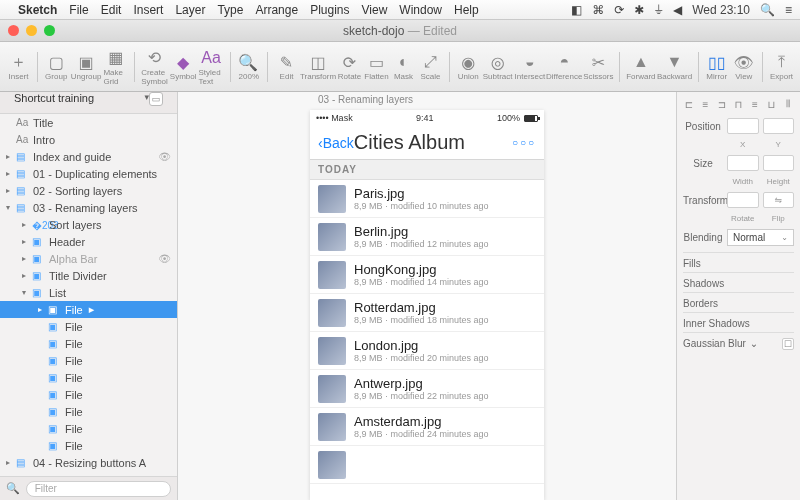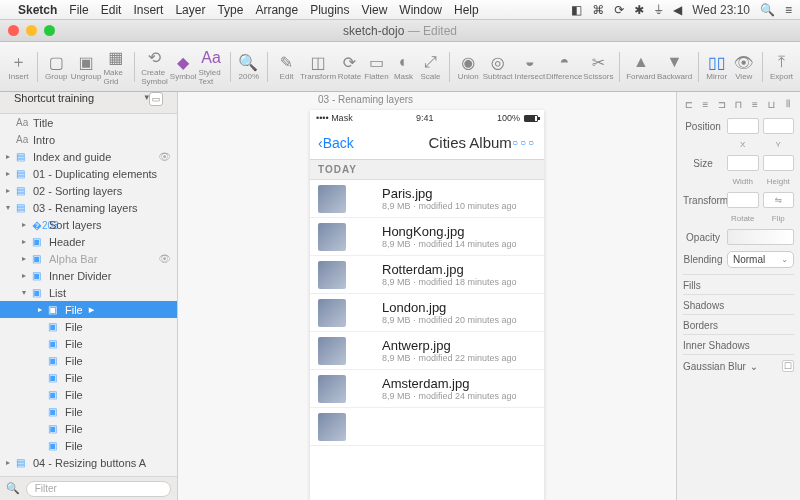--- a/index.html
+++ b/index.html
@@ -53,40 +53,40 @@
 .canvas { flex: 1; background: #f7f7f7; position: relative; display: flex; justify-content: center; padding-top: 4px; }
 .artlabel { position: absolute; top: 2px; left: 140px; font-size: 10px; color: #888; }
 .artboard { width: 234px; background: #fff; box-shadow: 0 1px 4px rgba(0,0,0,.15); display: flex; flex-direction: column; }
 .statusbar { height: 16px; display: flex; align-items: center; padding: 0 6px; font-size: 9px; color: #333; }
 .statusbar .sp { flex: 1; text-align: center; }
 .statusbar .bat { width: 14px; height: 7px; border: 1px solid #333; border-radius: 1px; position: relative; margin-left: 4px; }
 .statusbar .bat::after { content: ""; position: absolute; right: -3px; top: 1px; width: 2px; height: 3px; background: #333; }
 .statusbar .bat i { display: block; width: 10px; height: 5px; background: #333; margin: 0; }
 .navbar { height: 34px; border-bottom: 1px solid #d6d6d6; display: flex; align-items: center; padding: 0 8px; }
 .navbar .back { color: #1a84ff; font-size: 14px; display: flex; align-items: center; }
-.navbar .ntitle { flex: 1; text-align: right; font-size: 15px; font-weight: 500; }
+.navbar .ntitle { flex: 1; text-align: left; font-size: 20px; font-weight: 500; }
 .navbar .dots { color: #1a84ff; letter-spacing: 2px; font-size: 10px; }
 .section { height: 20px; background: #f0f0f0; border-bottom: 1px solid #ddd; display: flex; align-items: center; padding: 0 8px; font-size: 10px; letter-spacing: 1px; color: #888; font-weight: 600; }
 .cell { height: 38px; border-bottom: 1px solid #eee; display: flex; align-items: center; padding: 0 8px; gap: 8px; }
 .thumb { width: 28px; height: 28px; background: linear-gradient(135deg,#7a8aa8,#b8c2d4); border-radius: 2px; }
-.cellt { display: flex; flex-direction: column; margin-left: 28px; }
+.cellt { display: flex; flex-direction: column; }
 .cellt .fn { font-size: 13px; color: #222; }
 .cellt .meta { font-size: 9px; color: #9a9a9a; }
 
 
 .inspector { width: 124px; background: #f3f2f2; border-left: 1px solid #cfcfcf; padding: 6px 6px; font-size: 10px; color: #555; }
 .tabstrip { display: flex; justify-content: space-between; margin-bottom: 8px; }
 .tabstrip span { width: 12px; height: 12px; display: flex; align-items: center; justify-content: center; color: #888; font-size: 10px; }
 .iprow { display: flex; align-items: center; margin-bottom: 6px; gap: 4px; }
 .iprow .lbl { width: 40px; color: #666; text-align: center; }
 .iprow .fld { flex: 1; height: 16px; background: #fff; border: 1px solid #d0d0d0; border-radius: 2px; font-size: 9px; display: flex; align-items: center; justify-content: center; color: #999; }
 .iprow .sub { flex: 1; text-align: center; font-size: 8px; color: #999; }
-.ipsec { border-top: 1px solid #ddd; padding: 5px 0 3px; font-size: 10px; color: #666; display: flex; align-items: flex-end; }
+.ipsec { border-top: 1px solid #ddd; padding: 5px 0 3px; font-size: 10px; color: #666; display: flex; align-items: flex-start; }
 .ipsec .plus { margin-left: auto; width: 12px; height: 12px; border: 1px solid #ccc; border-radius: 2px; font-size: 9px; display: flex; align-items: center; justify-content: center; color: #888; background: #fff; }
-.select { height: 17px; background: #fff; border: 1px solid #ccc; border-radius: 5px; flex: 1; display: flex; align-items: center; padding: 0 5px; font-size: 10px; color: #444; }
+.select { height: 17px; background: #fff; border: 1px solid #ccc; border-radius: 0; flex: 1; display: flex; align-items: center; padding: 0 5px; font-size: 10px; color: #444; }
 .select .car { margin-left: auto; font-size: 8px; color: #888; }
 </style>
 </head>
 <body>
 
 <div class="menubar">
   <span class="apple"></span>
   <span class="mitem appname">Sketch</span>
   <span class="mitem">File</span>
   <span class="mitem">Edit</span>
@@ -281,21 +281,21 @@
         </div>
       <div class="row dim" style="padding-left:22px">
           <span class="disc">▸</span>
           <span class="ico fico">▣</span>
           <span>Alpha Bar</span>
           <span class="eye">👁</span>
         </div>
       <div class="row" style="padding-left:22px">
           <span class="disc">▸</span>
           <span class="ico fico">▣</span>
-          <span>Inner Divider</span>
+          <span>Title Divider</span>
         </div>
       <div class="row" style="padding-left:22px">
           <span class="disc">▾</span>
           <span class="ico fico">▣</span>
           <span>List</span>
         </div>
       <div class="row sel" style="padding-left:38px">
           <span class="disc">▸</span>
           <span class="ico fico">▣</span>
           <span>File</span>
@@ -381,20 +381,27 @@
           <div class="cell">
             <div class="thumb"></div>
             <div class="cellt">
               <span class="fn">Paris.jpg</span>
               <span class="meta">8,9 MB · modified 10 minutes ago</span>
             </div>
           </div>
           <div class="cell">
             <div class="thumb"></div>
             <div class="cellt">
+              <span class="fn">Berlin.jpg</span>
+              <span class="meta">8,9 MB · modified 12 minutes ago</span>
+            </div>
+          </div>
+          <div class="cell">
+            <div class="thumb"></div>
+            <div class="cellt">
               <span class="fn">HongKong.jpg</span>
               <span class="meta">8,9 MB · modified 14 minutes ago</span>
             </div>
           </div>
           <div class="cell">
             <div class="thumb"></div>
             <div class="cellt">
               <span class="fn">Rotterdam.jpg</span>
               <span class="meta">8,9 MB · modified 18 minutes ago</span>
             </div>
@@ -461,24 +468,20 @@
         <span class="lbl">Transform</span>
         <span class="fld"></span>
         <span class="fld">⇋</span>
       </div>
     <div class="iprow">
         <span class="lbl"></span>
         <span class="sub">Rotate</span>
         <span class="sub">Flip</span>
       </div>
     <div class="iprow">
-        <span class="lbl">Opacity</span>
-        <span class="fld" style="background:linear-gradient(90deg,#eee,#fff)"></span>
-      </div>
-    <div class="iprow">
         <span class="lbl">Blending</span>
         <div class="select">
           <span>Normal</span>
           <span class="car">⌄</span>
         </div>
       </div>
     <div class="ipsec">
         <span>Fills</span>
       </div>
     <div class="ipsec">

